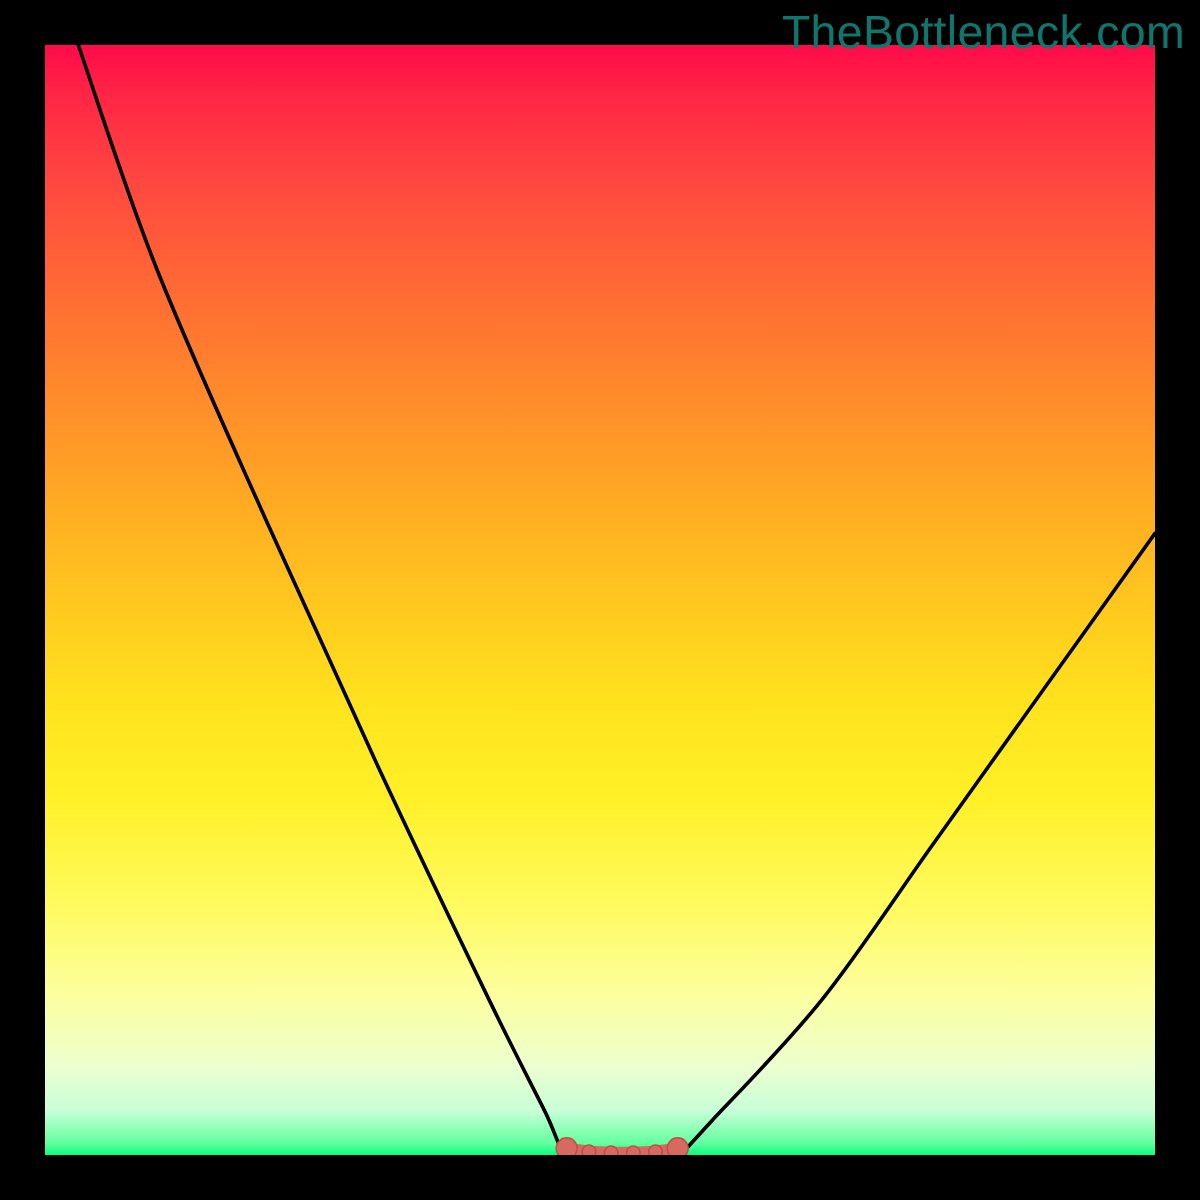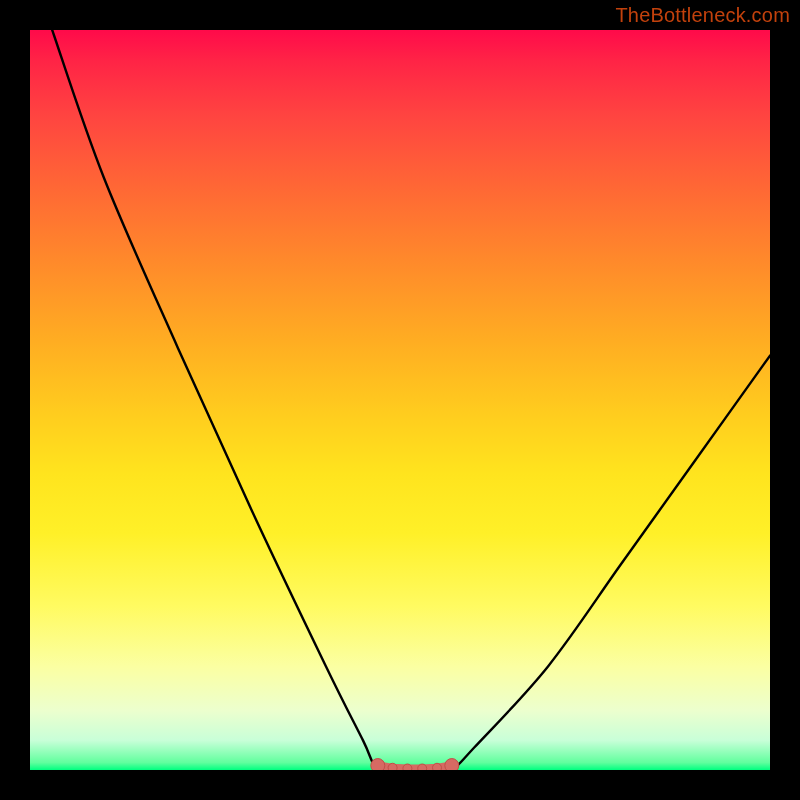--- a/index.html
+++ b/index.html
@@ -14,23 +14,23 @@
   .frame {
     position: relative;
     width: 800px;
     height: 800px;
     background: #000;
   }
   .credit {
     position: absolute;
     top: 4px;
     right: 10px;
-    font-size: 20px;
+    font-size: 31px;
     font-weight: 500;
-    color: #c2410c;
+    color: #0f766e;
     letter-spacing: 0.2px;
     z-index: 10;
   }
   .plot-area {
     position: absolute;
     left: 30px;
     top: 30px;
     width: 740px;
     height: 740px;
     overflow: hidden;

